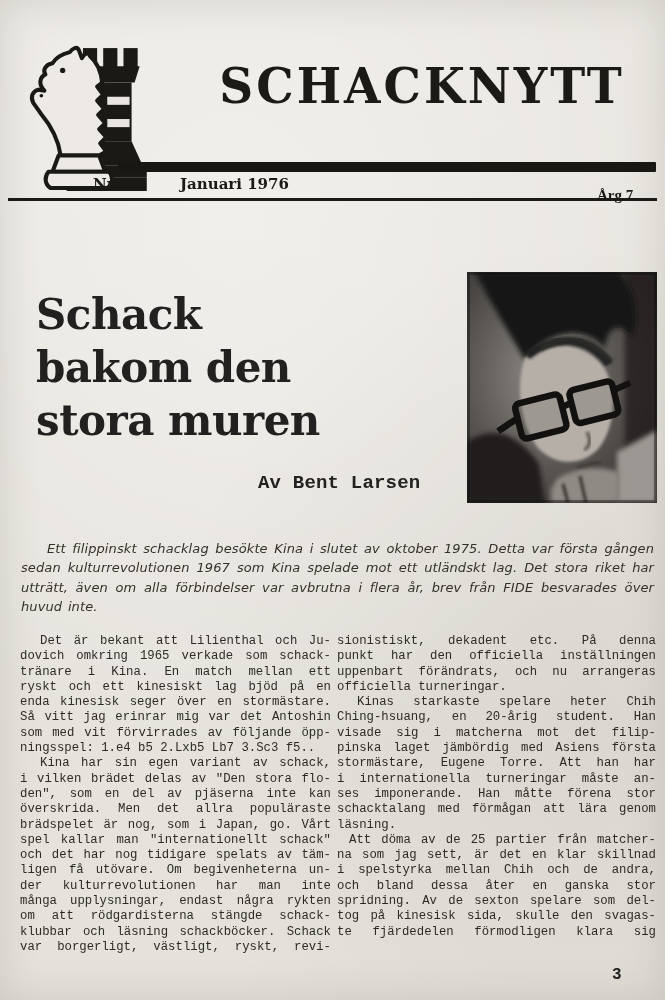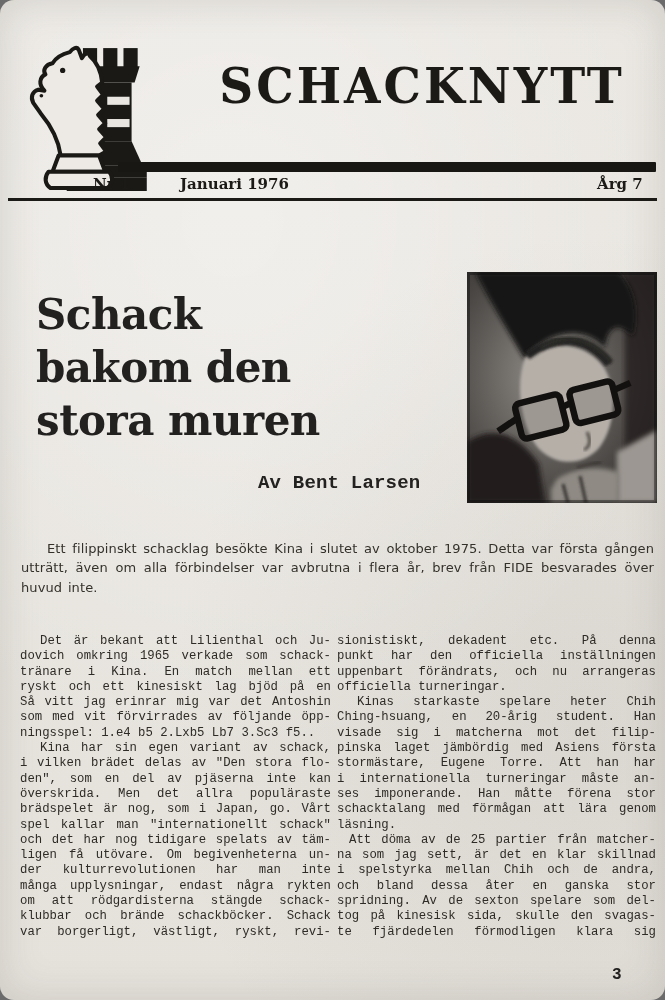--- a/index.html
+++ b/index.html
@@ -15,38 +15,37 @@
     width:665px;height:1000px;
     margin:0 auto;
     overflow:hidden;
     background:
       radial-gradient(120% 90% at 35% 22%, rgba(255,255,255,0.38), rgba(255,255,255,0) 60%),
       radial-gradient(90% 70% at 88% 72%, rgba(110,104,94,0.10), rgba(0,0,0,0) 70%),
       linear-gradient(#eae7e2,#e5e2dc);
     box-shadow:inset 0 0 40px rgba(90,84,74,0.18);
     font-family:"Liberation Sans",sans-serif;
     color:var(--ink,#2b2823);
-    border-radius:14px;
   }
   
   .logo{position:absolute;left:26px;top:42px;width:124px;height:150px;}
   .masthead-title{
     position:absolute;left:212px;top:58px;width:420px;
     text-align:center;
     font-family:"DejaVu Serif","Liberation Serif",serif;
     font-weight:bold;font-size:47px;letter-spacing:3px;
     color:var(--ink-strong,#1c1a17);
     transform:scaleY(1.04);
   }
   .rule-thick{position:absolute;left:118px;top:162px;width:538px;height:10px;background:var(--bar,#191713);border-radius:1px;}
   .issue-row{position:absolute;left:0;top:175px;width:665px;height:22px;
     font-family:"DejaVu Serif","Liberation Serif",serif;font-weight:bold;font-size:15px;color:var(--ink-strong,#1c1a17);}
   .issue-nr{position:absolute;left:93px;top:0;}
   .issue-date{position:absolute;left:180px;top:0;width:210px;text-align:left;}
-  .issue-arg{position:absolute;left:597px;top:0;}
+  .issue-arg{position:absolute;left:597px;top:12px;font-family:Liberation Serif, serif;}
   .rule-thin{position:absolute;left:8px;top:198px;width:649px;height:3px;background:var(--ink-strong,#1c1a17);}
   
   .headline{
     position:absolute;left:36px;top:288px;width:425px;
     font-family:"DejaVu Serif","Liberation Serif",serif;
     font-weight:bold;font-size:42px;line-height:53px;
     letter-spacing:-0.5px;color:#232120;
   }
   .headline .tline{text-align:left;text-align-last:left;}
   .byline{
@@ -56,20 +55,21 @@
   }
   .photo{position:absolute;left:467px;top:272px;width:190px;height:231px;}
   
   .tline{white-space:normal;text-align:justify;text-align-last:justify;}
   .tline.nojust{text-align:center;text-align-last:left;}
   .lead{
     position:absolute;left:21px;top:539px;width:633px;
     font-family:"DejaVu Sans","Liberation Sans",sans-serif;
     font-size:13px;line-height:19.4px;letter-spacing:0.1px;word-spacing:1.5px;
     color:#34312b;
+    font-style:italic;
   }
   .body-col{
     position:absolute;top:634px;
     font-family:"Liberation Mono","DejaVu Sans Mono",monospace;
     font-size:12.3px;line-height:15.3px;
     color:#2e2b26;
   }
   .col-left{left:20px;width:311px;}
   .col-right{left:337px;width:319px;}
   .page-num{
@@ -167,44 +167,46 @@
 
       <path d="M0 170 C26 152 52 162 72 192 L78 231 L0 231 Z" fill="#211f1d" filter="url(#b2)"></path>
       <path d="M84 216 C104 196 128 192 152 200 L152 231 L84 231 Z" fill="#8f8a84" filter="url(#b2)"></path>
       <path d="M96 212 L101 231 M113 204 L119 231" stroke="#35322f" stroke-width="3" filter="url(#b1)"></path>
       <rect x="1.5" y="1.5" width="187" height="228" fill="none" stroke="rgba(0,0,0,0.35)" stroke-width="3"></rect>
     </svg>
   </div>
 
   <div class="lead">
       <div class="tline" style="text-indent: 26px;">Ett filippinskt schacklag besökte Kina i slutet av oktober 1975. Detta var första gången</div>
+      <div class="tline">sedan kulturrevolutionen 1967 som Kina spelade mot ett utländskt lag. Det stora riket har</div>
       <div class="tline">utträtt, även om alla förbindelser var avbrutna i flera år, brev från FIDE besvarades över</div>
       <div class="tline nojust">huvud inte.</div>
     </div>
 
   <div class="body-col col-left">
       <div class="tline" style="text-indent: 20px;">Det är bekant att Lilienthal och Ju-</div>
       <div class="tline">dovich omkring 1965 verkade som schack-</div>
       <div class="tline">tränare i Kina. En match mellan ett</div>
       <div class="tline">ryskt och ett kinesiskt lag bjöd på en</div>
+      <div class="tline">enda kinesisk seger över en stormästare.</div>
       <div class="tline">Så vitt jag erinrar mig var det Antoshin</div>
       <div class="tline">som med vit förvirrades av följande öpp-</div>
       <div class="tline nojust">ningsspel: 1.e4 b5 2.Lxb5 Lb7 3.Sc3 f5..</div>
       <div class="tline" style="text-indent: 20px;">Kina har sin egen variant av schack,</div>
       <div class="tline">i vilken brädet delas av "Den stora flo-</div>
       <div class="tline">den", som en del av pjäserna inte kan</div>
       <div class="tline">överskrida. Men det allra populäraste</div>
       <div class="tline">brädspelet är nog, som i Japan, go. Vårt</div>
       <div class="tline">spel kallar man "internationellt schack"</div>
       <div class="tline">och det har nog tidigare spelats av täm-</div>
       <div class="tline">ligen få utövare. Om begivenheterna un-</div>
       <div class="tline">der kulturrevolutionen har man inte</div>
       <div class="tline">många upplysningar, endast några rykten</div>
       <div class="tline">om att rödgardisterna stängde schack-</div>
-      <div class="tline">klubbar och brände schackböcker. Schack</div>
+      <div class="tline">klubbar och läsning schackböcker. Schack</div>
       <div class="tline">var borgerligt, västligt, ryskt, revi-</div>
     </div>
   <div class="body-col col-right">
       <div class="tline">sionistiskt, dekadent etc. På denna</div>
       <div class="tline">punkt har den officiella inställningen</div>
       <div class="tline">uppenbart förändrats, och nu arrangeras</div>
       <div class="tline nojust">officiella turneringar.</div>
       <div class="tline" style="text-indent: 20px;">Kinas starkaste spelare heter Chih</div>
       <div class="tline">Ching-hsuang, en 20-årig student. Han</div>
       <div class="tline">visade sig i matcherna mot det filip-</div>

